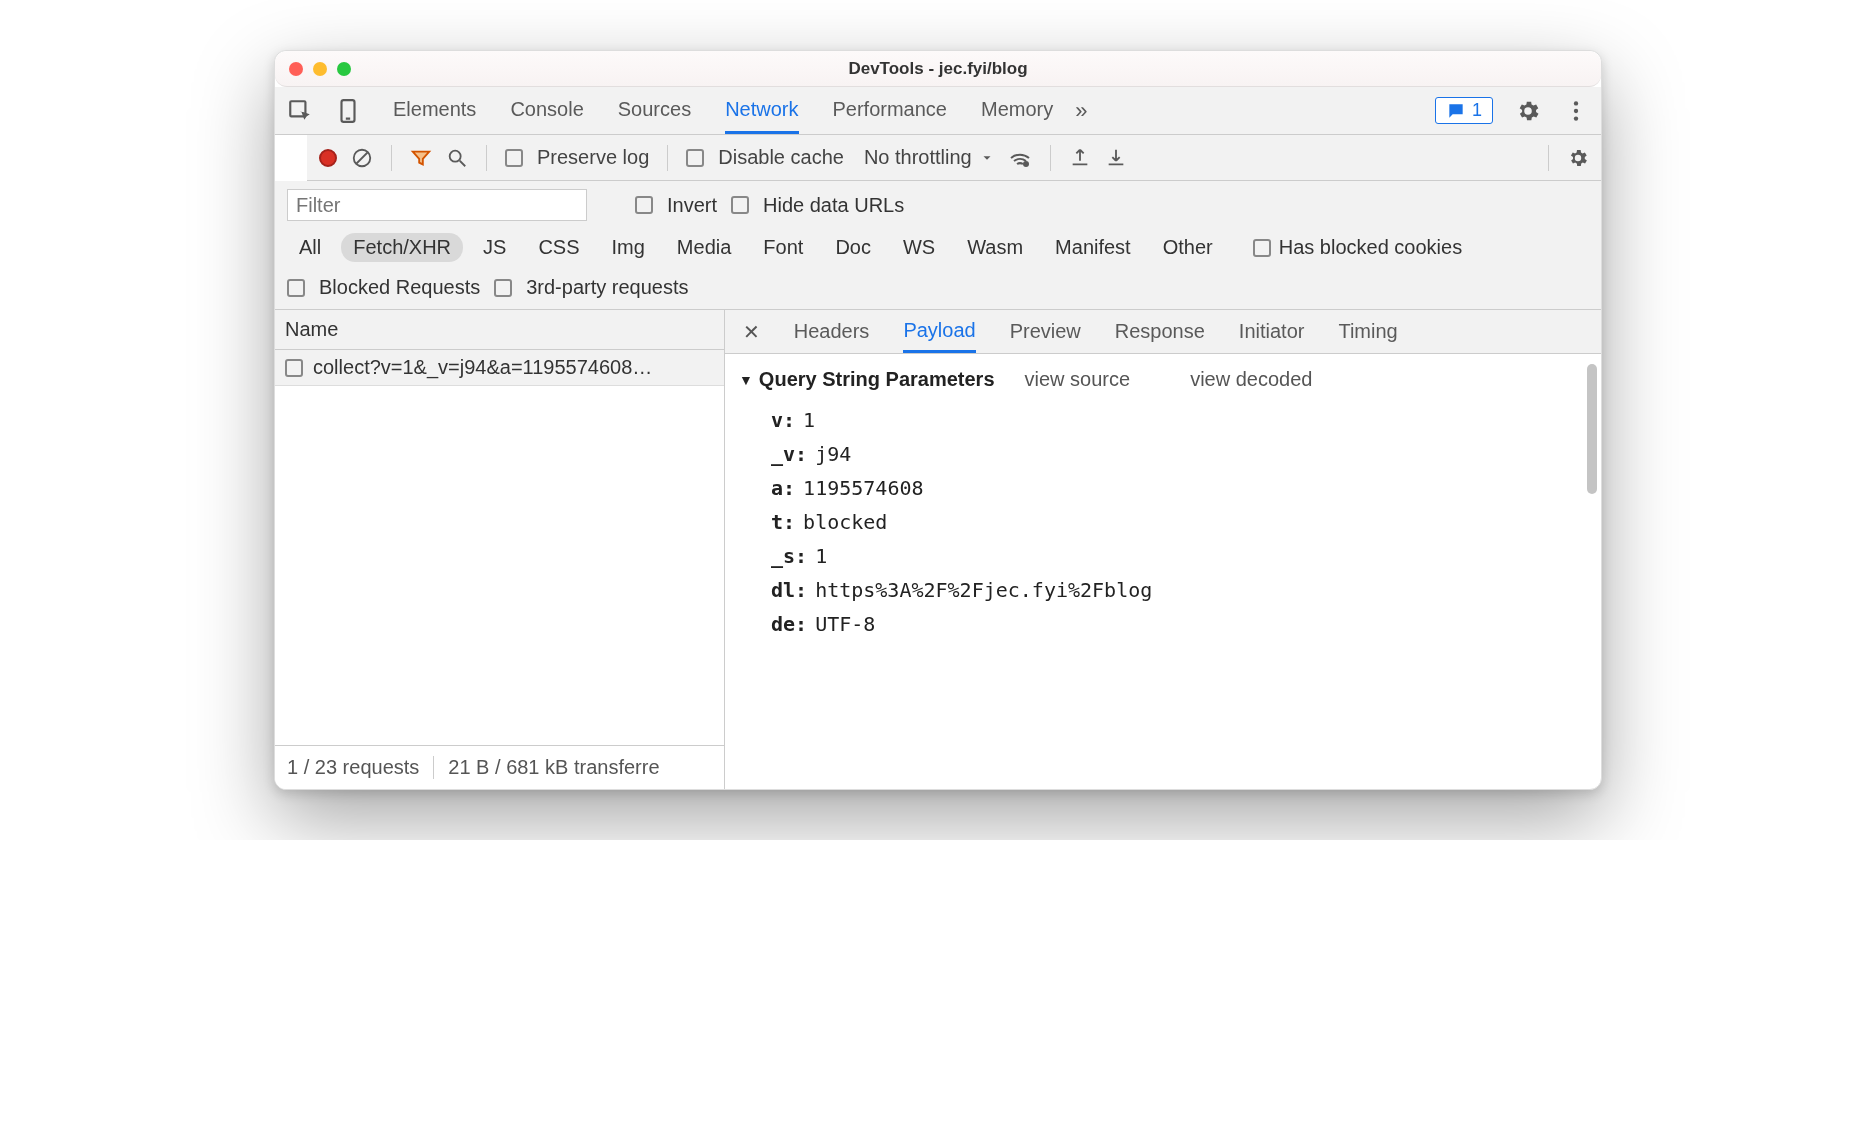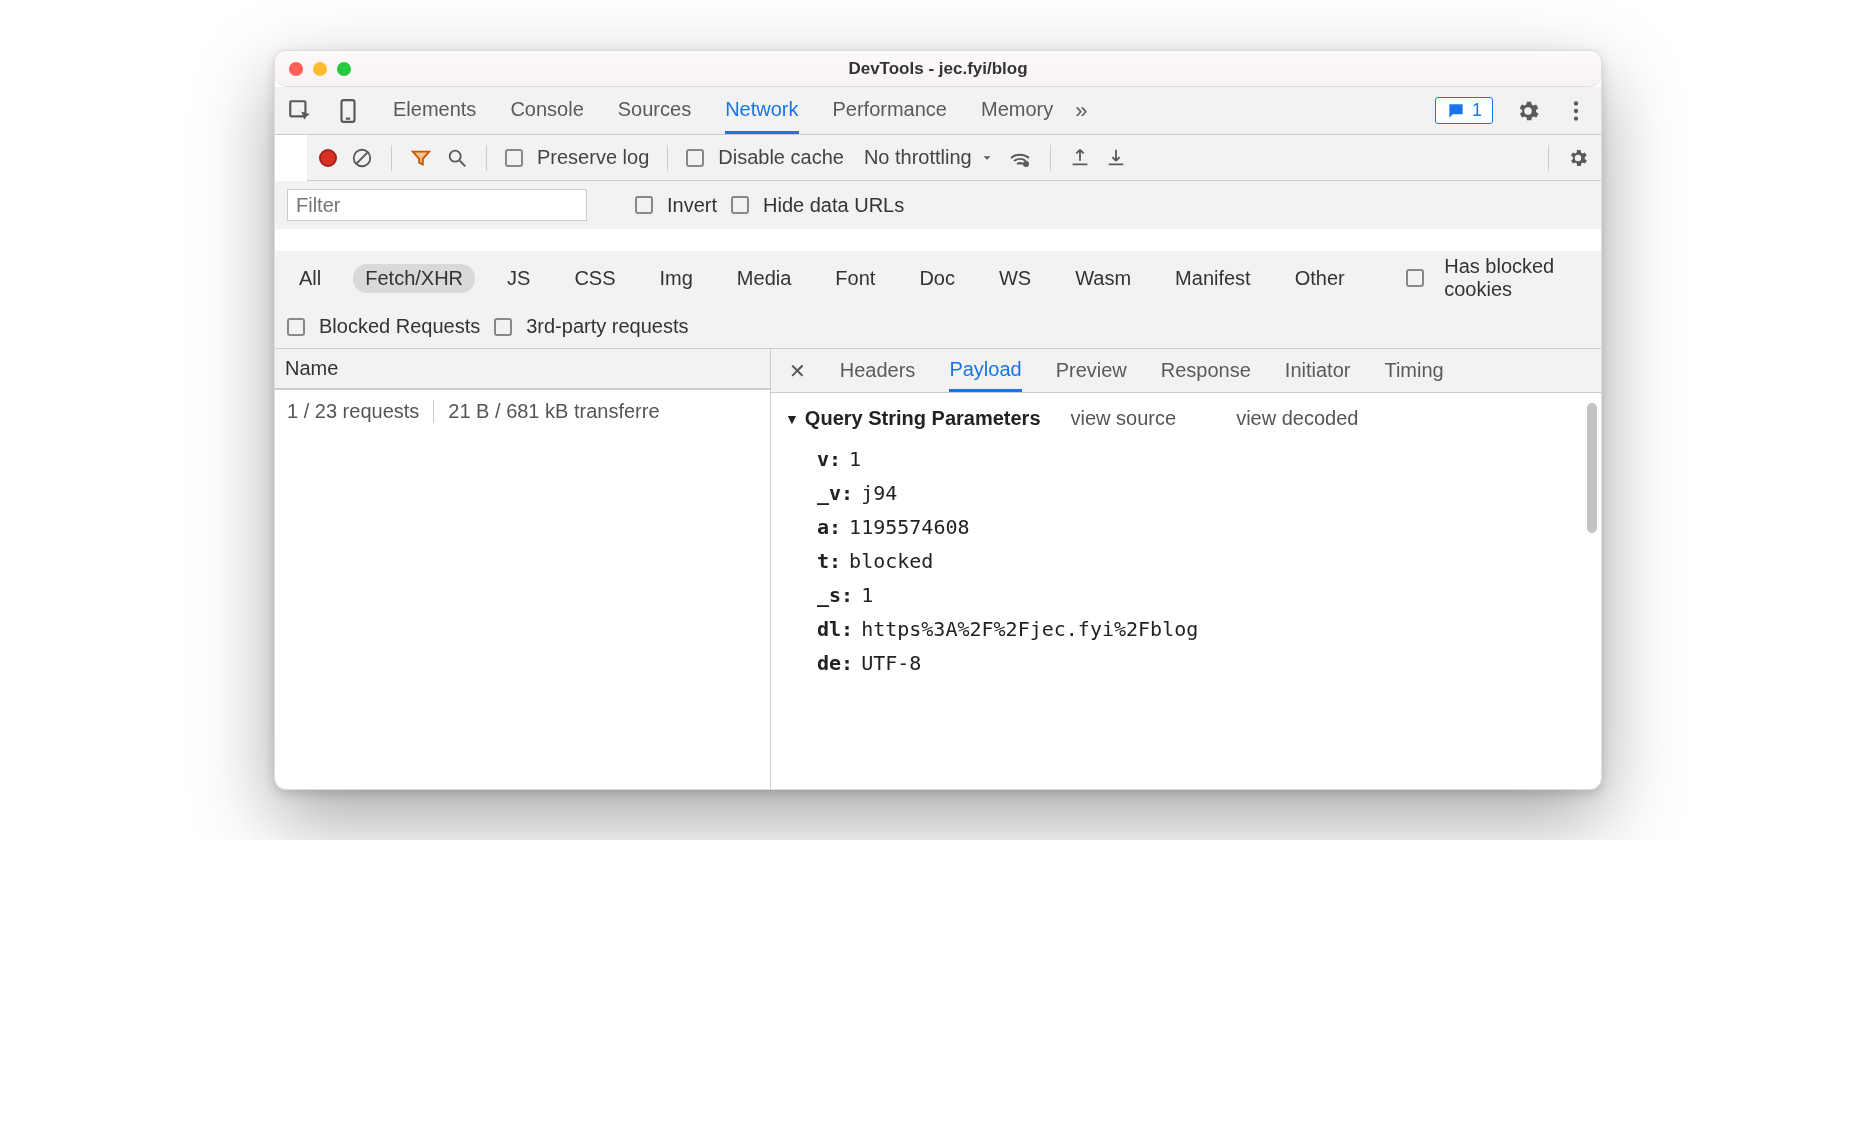--- a/index.html
+++ b/index.html
@@ -78,30 +78,30 @@
     display:flex; align-items:center; gap:14px;
     padding: 8px 12px;
     background:#f2f2f2;
     font-size:20px; color:#333;
     flex-wrap:nowrap;
   }
   .filterbar input {
     width:300px; height:32px; font-size:20px;
     border:1px solid #ccc; padding:0 8px; background:#fff;
   }
-  .typerow { gap:20px; padding-top:4px;margin-top:22px; }
+  .typerow { gap:8px; padding-top:4px; }
   .pill {
     padding:3px 12px; border-radius:14px; cursor:pointer;
   }
   .pill.active { background:#d9d9d9; }
   .checkrow { padding-top:6px; padding-bottom:10px; border-bottom:1px solid #ccc; }
   
   .content { flex:1; display:flex; min-height:0; }
   .left {
-    width:496px; border-right:1px solid #ccc;
+    width:450px; border-right:1px solid #ccc;
     display:flex; flex-direction:column;
     font-size:20px; color:#333;
   }
   .left .col-header {
     padding:8px 10px; border-bottom:1px solid #ccc; background:#f2f2f2;
   }
   .left .rows { flex:1; overflow:hidden; }
   .left .row {
     display:flex; align-items:center; gap:10px;
     padding:6px 10px; background:#f2f2f2; border-bottom:1px solid #ddd;
@@ -290,20 +290,26 @@
   <div class="checkrow">
     <span class="chk"></span>
     <span>Blocked Requests</span>
     <span class="chk"></span>
     <span>3rd-party requests</span>
   </div>
 
   <div class="content">
     <div class="left">
       <div class="col-header">Name</div>
+      <div class="rows">
+        <div class="row">
+          <span class="rchk"></span>
+          <span style="overflow:hidden;text-overflow:ellipsis;">collect?v=1&amp;_v=j94&amp;a=1195574608…</span>
+        </div>
+      </div>
       <div class="status">
         <span>1 / 23 requests</span>
         <span class="sep"></span>
         <span>21 B / 681 kB transferre</span>
       </div>
     </div>
 
     <div class="right">
       <div class="detail-tabs">
         <span class="close">✕</span>

